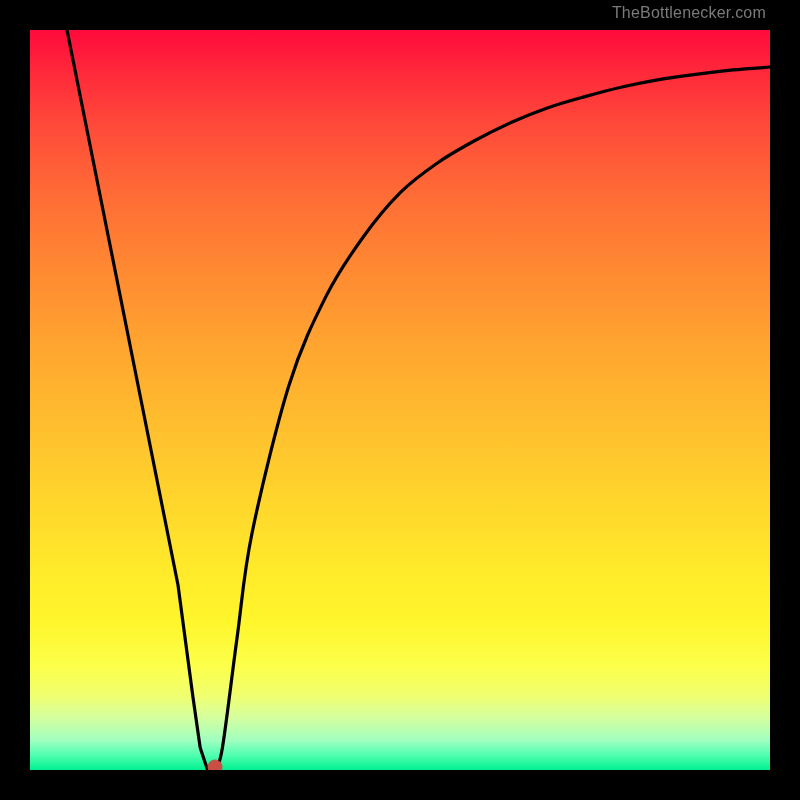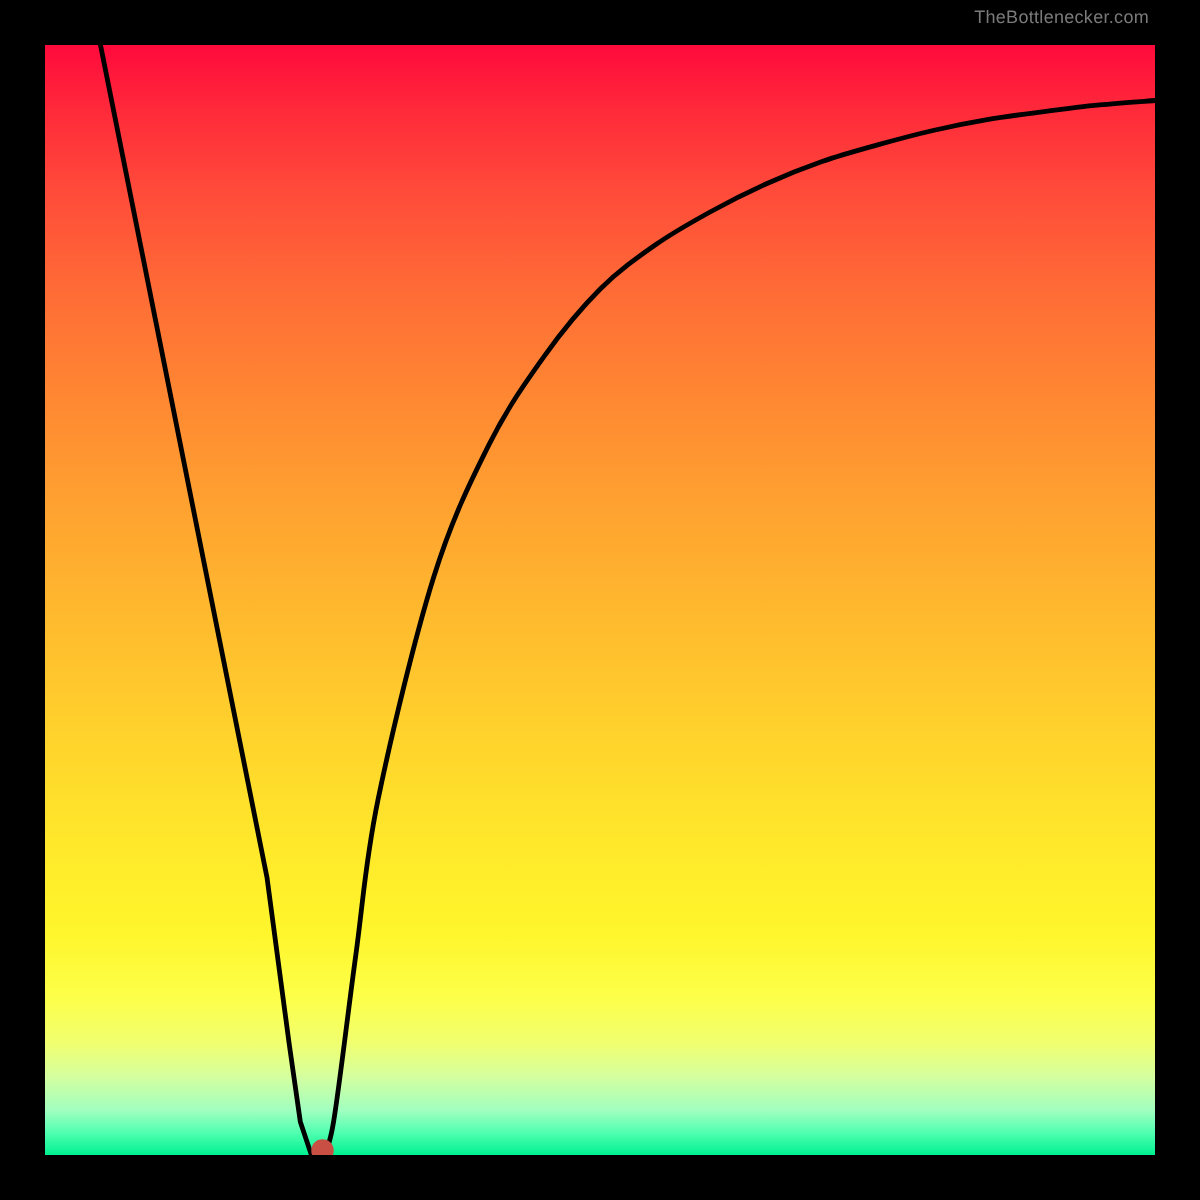--- a/index.html
+++ b/index.html
@@ -45,21 +45,21 @@
       #a0ffc0 96%,
       #50ffb0 98%,
       #00f090 100%
     );
   }
   .attribution {
     position: absolute;
     top: 4px;
     right: 34px;
     color: #7a7a7a;
-    font-size: 12px;
+    font-size: 16px;
     font-weight: 500;
     letter-spacing: 0.2px;
   }
   svg.curve {
     position: absolute;
     inset: 0;
   }
   .min-dot {
     fill: #c94f44;
     stroke: #c94f44;

